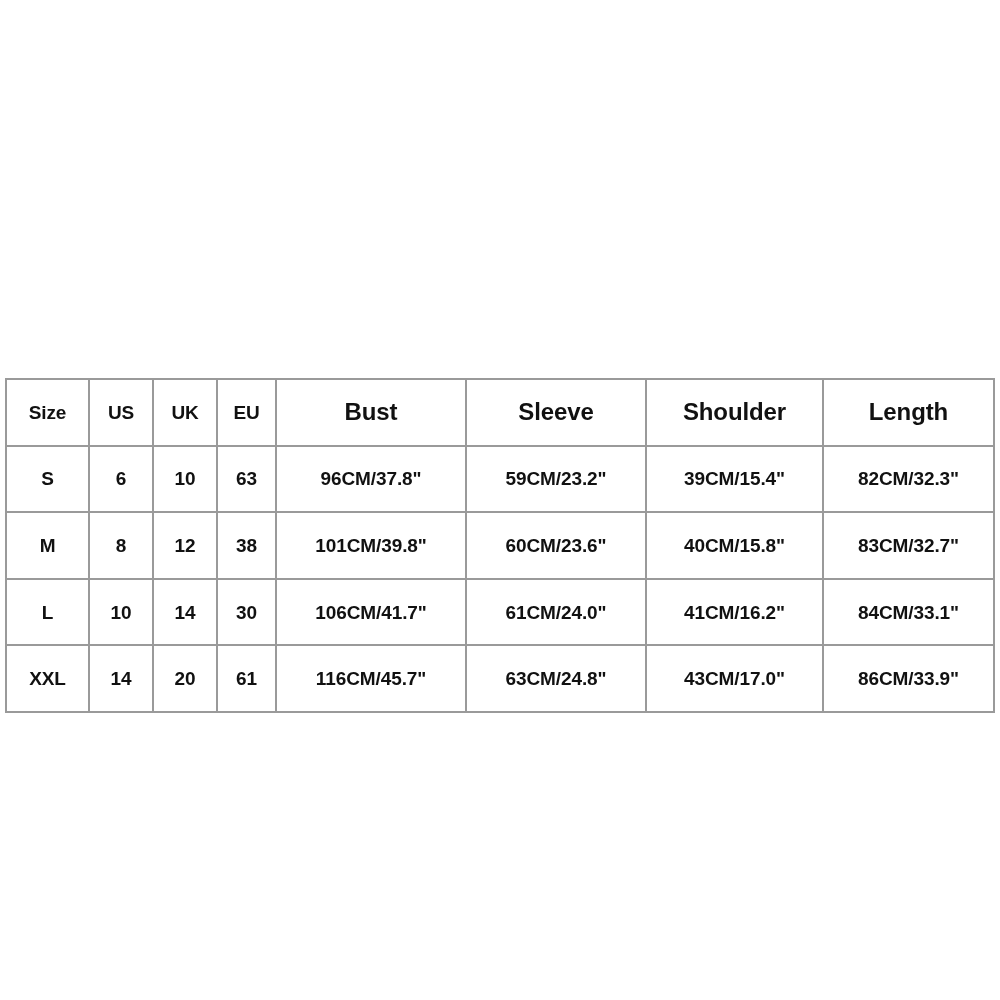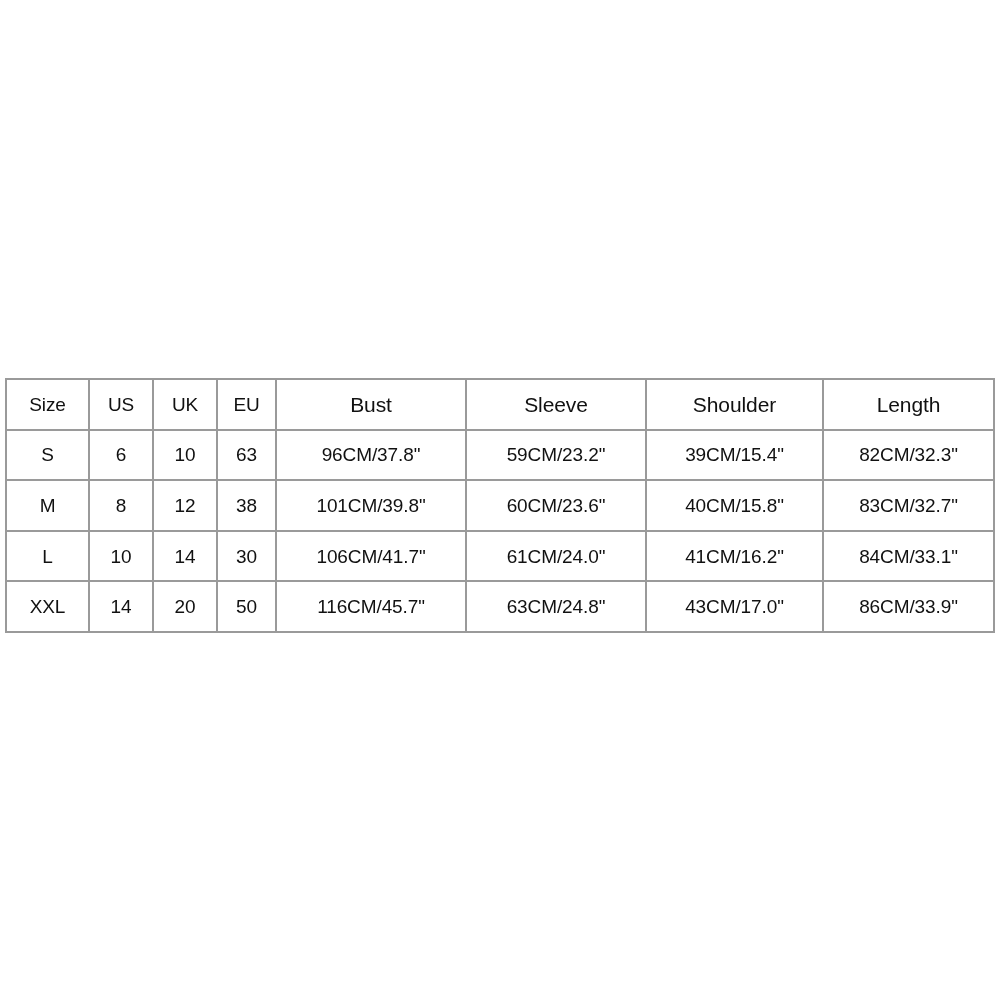--- a/index.html
+++ b/index.html
@@ -41,32 +41,32 @@
   table.size-chart col.c-sleeve   { width: 180px; }
   table.size-chart col.c-shoulder { width: 177px; }
   table.size-chart col.c-length   { width: 171px; }
 
   table.size-chart th,
   table.size-chart td {
     border: 2px solid #9a9a9a;
     text-align: center;
     vertical-align: middle;
     color: #111111;
-    font-weight: normal;
+    font-weight: bold;
     font-size: 19px;
     line-height: 1;
     letter-spacing: -0.1px;
-    padding: 4px;
+    padding: 12px;
     height: 40.6px;
     white-space: nowrap;
     font-stretch: condensed;
   }
 
   table.size-chart th {
-    font-size: 21px;
+    font-size: 24px;
   }
 
   
   table.size-chart td.num,
   table.size-chart th.num {
     font-size: 19px;
   }
 
   
   table.size-chart tr.row-xl > td {
@@ -132,21 +132,21 @@
         <td class="num">30</td>
         <td>106CM/41.7"</td>
         <td>61CM/24.0"</td>
         <td>41CM/16.2"</td>
         <td>84CM/33.1"</td>
       </tr>
       <tr class="row-xxl">
         <td class="num">XXL</td>
         <td class="num">14</td>
         <td class="num">20</td>
-        <td class="num">50</td>
+        <td class="num">61</td>
         <td>116CM/45.7"</td>
         <td>63CM/24.8"</td>
         <td>43CM/17.0"</td>
         <td>86CM/33.9"</td>
       </tr>
     </tbody>
   </table>
 </div>
 
 </body></html>

